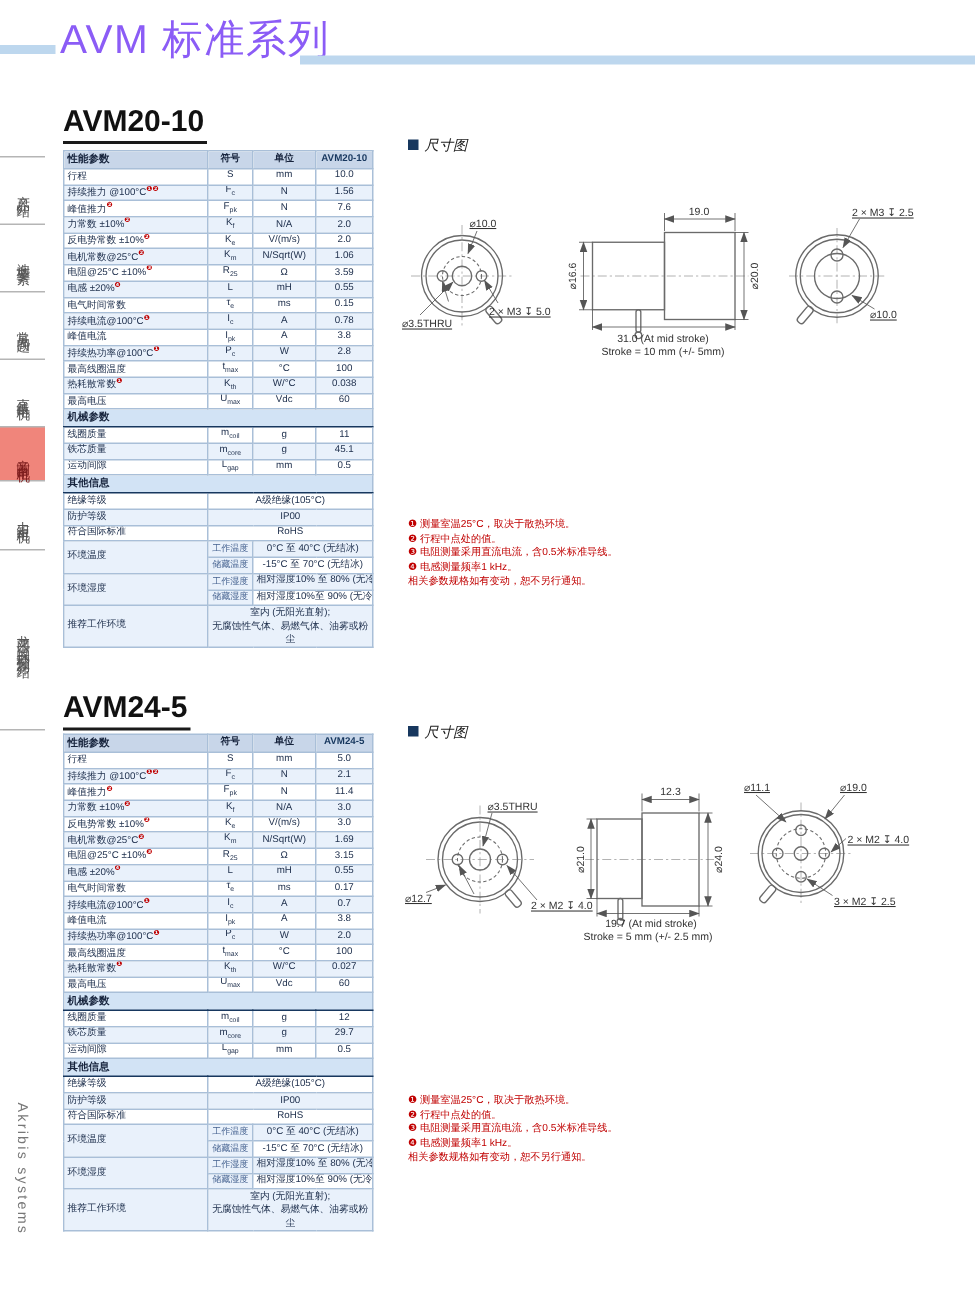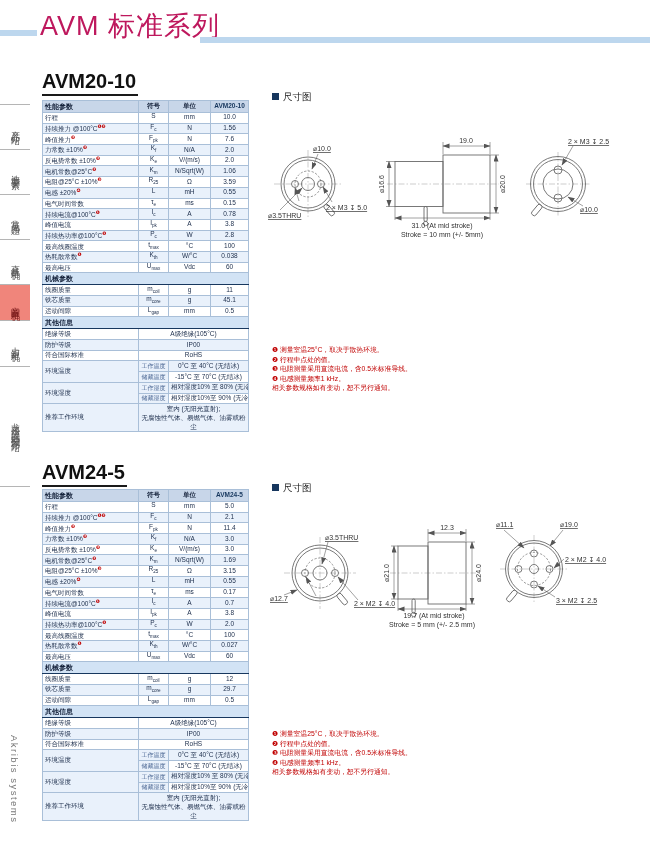--- a/index.html
+++ b/index.html
@@ -1,21 +1,21 @@
 <!DOCTYPE html>
 <html><head>
 <meta charset="utf-8">
 <style>
   html,body{margin:0;padding:0;background:#fff;}
   body{width:650px;height:863px;position:relative;overflow:hidden;
        font-family:"Liberation Sans","DejaVu Sans",sans-serif;color:#222;}
   .abs{position:absolute;}
 
   
-  #page-title{left:40px;top:8px;font-size:27px;font-weight:normal;color:#be185d;margin:0;letter-spacing:1px;}
+  #page-title{left:40px;top:8px;font-size:27px;font-weight:normal;color:#8b5cf6;margin:0;letter-spacing:1px;}
   .accent-bar{background:#bdd7ee;height:6px;}
   #bar-left{left:0;top:30px;width:37px;}
   #bar-right{left:200px;top:37px;width:450px;}
 
   
   #sidebar{left:0;top:104px;width:30px;border-bottom:1px solid #b5b5b5;}
   .side-item{border-top:1px solid #b5b5b5;display:flex;align-items:center;justify-content:center;width:30px;box-sizing:border-box;}
   .side-item:nth-of-type(1),.side-item:nth-of-type(2),.side-item:nth-of-type(3),.side-item:nth-of-type(4){height:45px;}
   .side-item:nth-of-type(5){height:36px;}
   .side-item:nth-of-type(6){height:46px;}
@@ -45,21 +45,21 @@
         border-top:1px solid #17375e;border-bottom:1px solid #17375e;color:#16233c;}
   .spec td.lbl{text-align:left;}
   .spec tbody tr:nth-child(even){background:#e9f1fb;}
   .spec sub{font-size:4.6px;}
   sup.nt{font-size:4.8px;color:#c00000;font-weight:bold;}
   .spec td.slb{font-size:6px;color:#44618f;background:#e9f1fb;}
   .spec td.rec{height:19px;white-space:normal;line-height:9px;}
   .spec td.rec span{display:block;}
 
   
-  .dimlab{font-size:9.5px;color:#1a1a1a;}
+  .dimlab{font-size:9.5px;color:#1a1a1a;font-style:italic;}
   .dimlab .sq{display:inline-block;width:7px;height:7px;background:#17375e;margin-right:4px;}
   #dimlab1{left:272px;top:91px;}
   #dimlab2{left:272px;top:482px;}
 
   
   .dwg{position:absolute;}
   #dwg1{left:268px;top:106px;}
   #dwg2{left:268px;top:498px;}
   .dwg .s{stroke:#6a6a6a;fill:none;stroke-width:0.9;}
   .dwg .dash{stroke-dasharray:2.2 1.6;stroke-width:0.7;}

